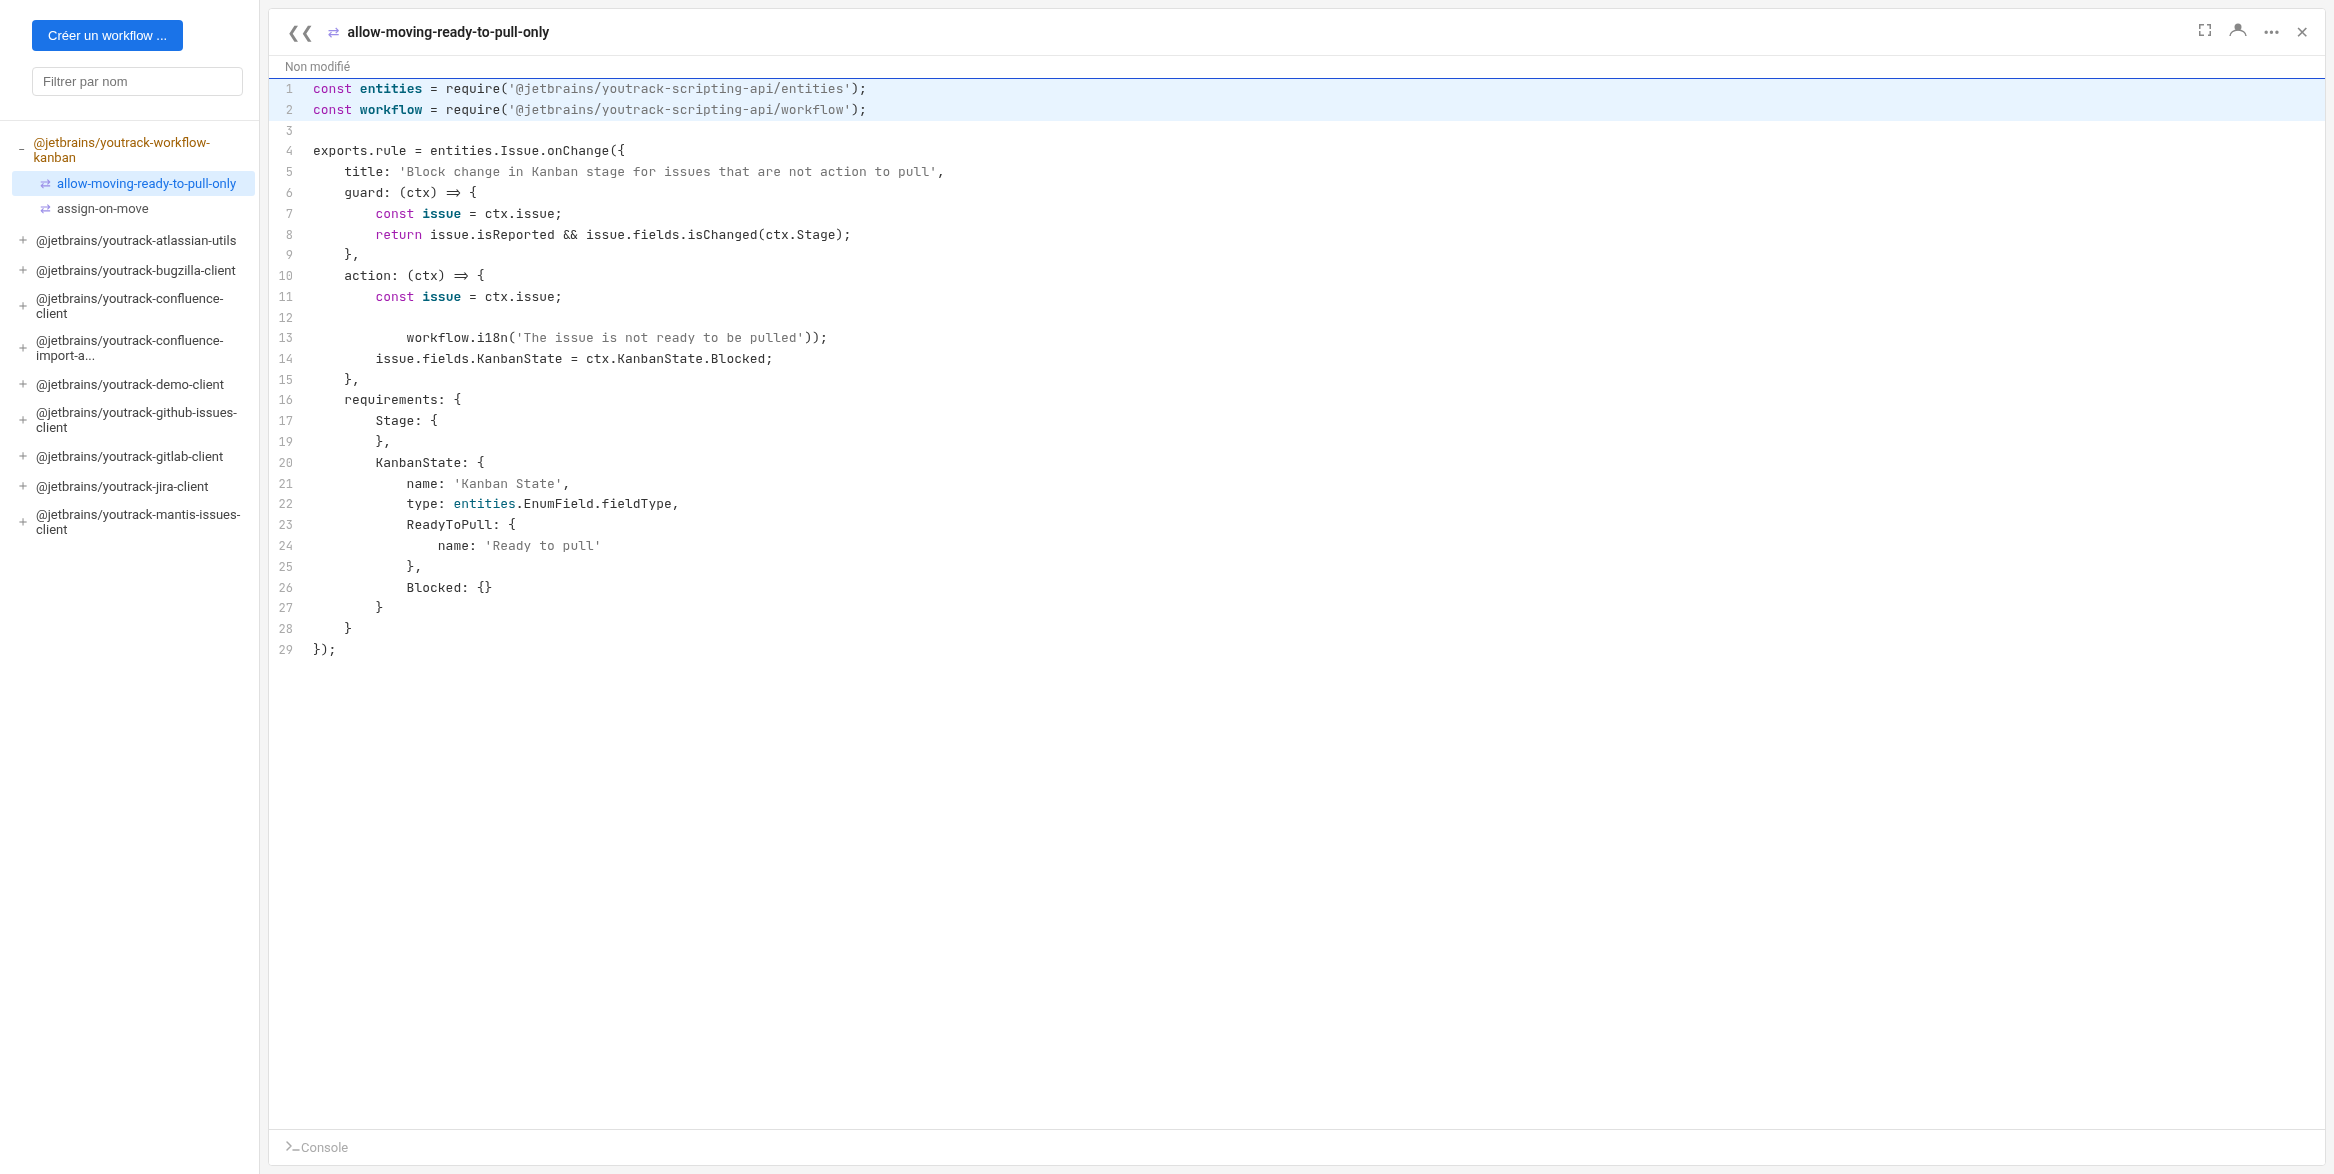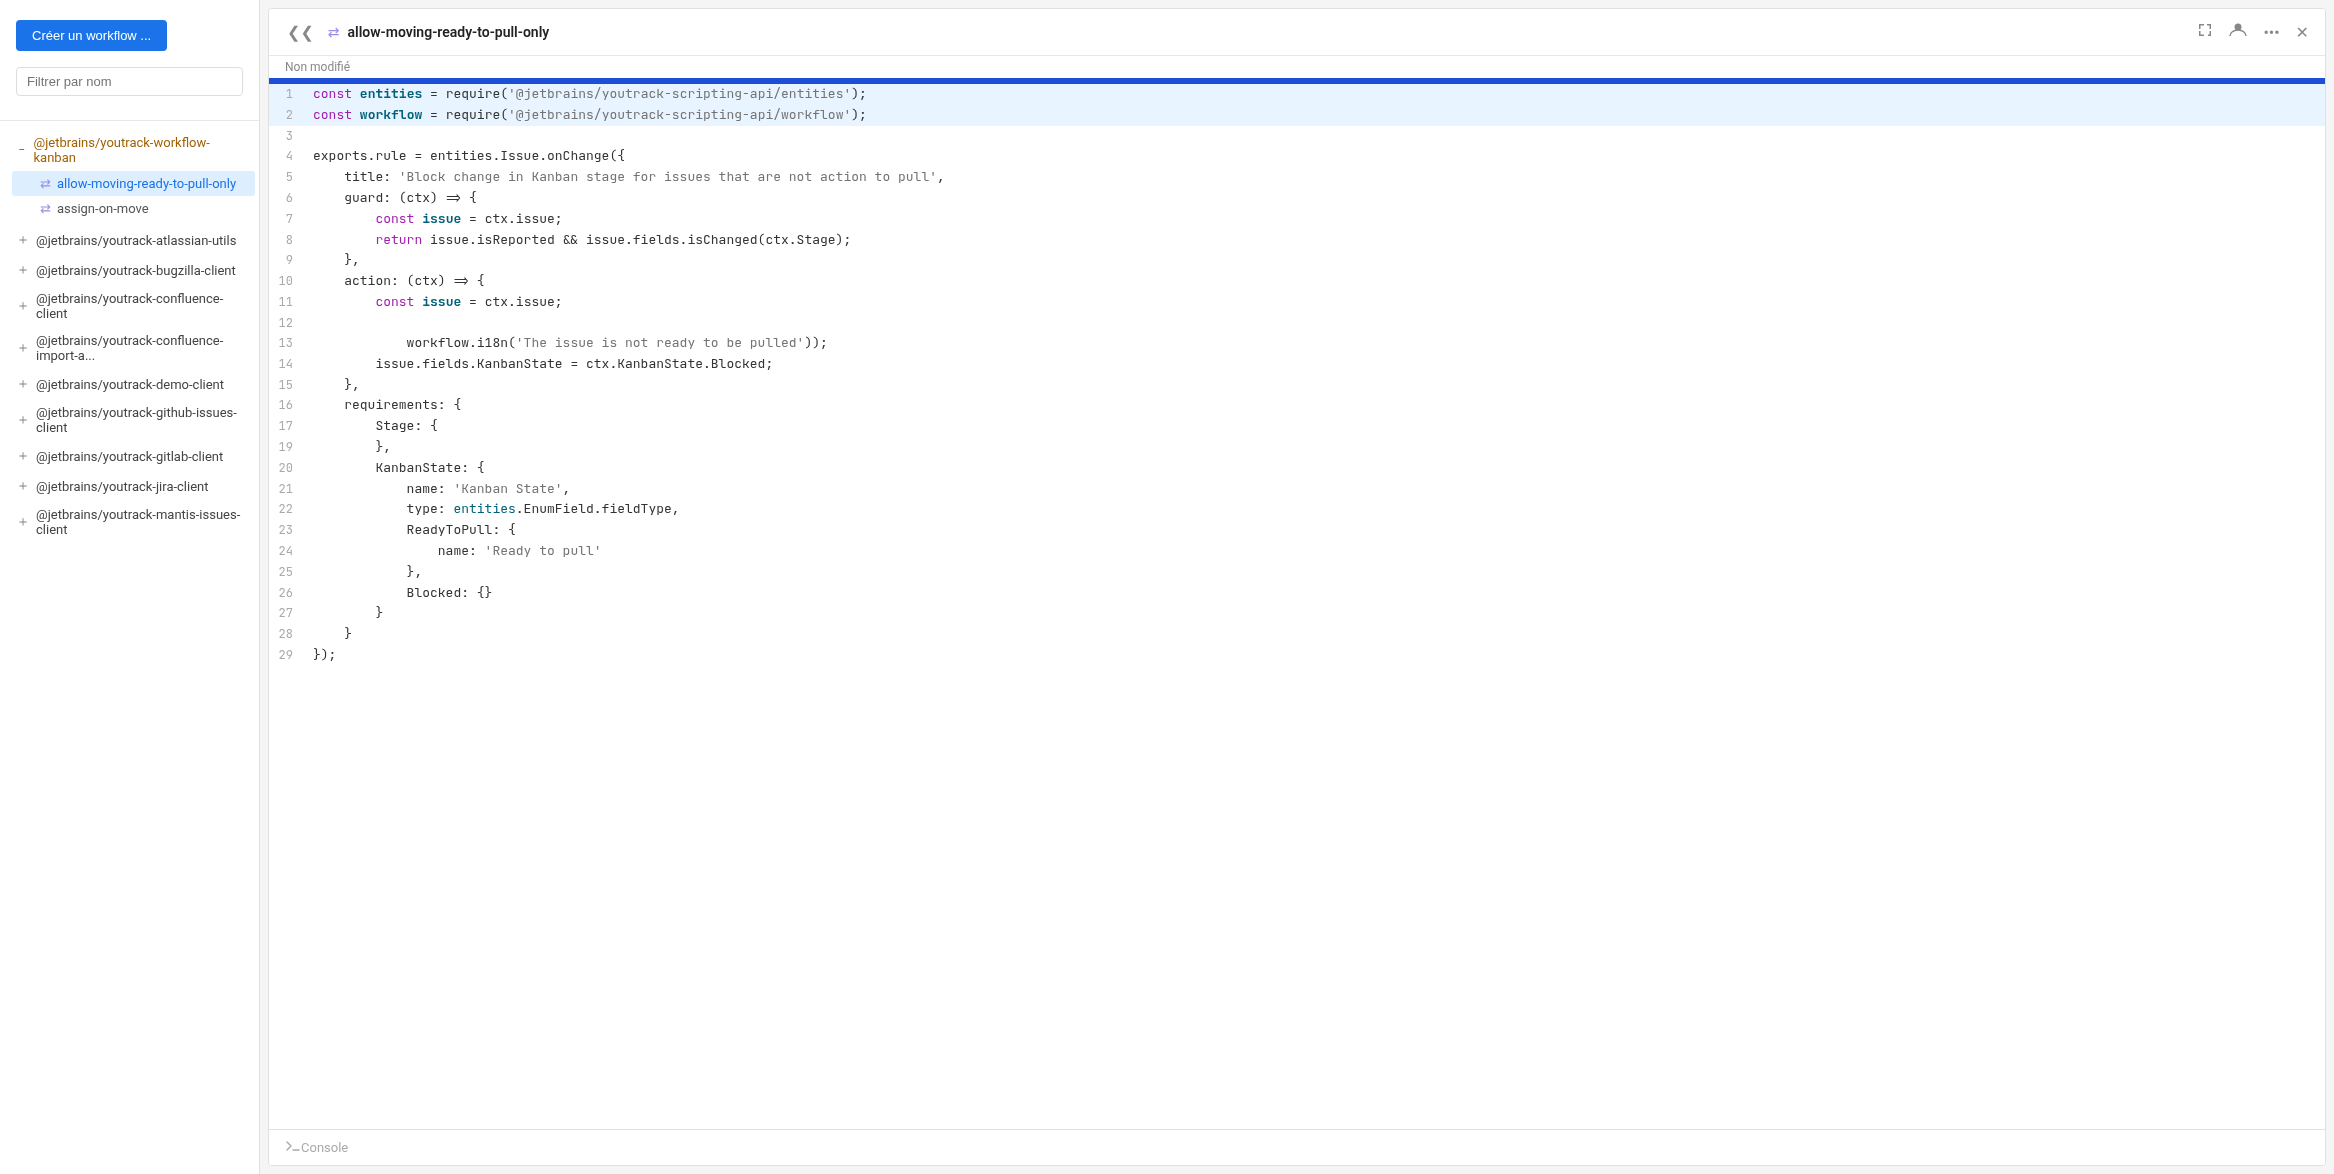--- a/index.html
+++ b/index.html
@@ -17,21 +17,21 @@
       min-width: 260px;
       background: #ffffff;
       border-right: 1px solid #e0e0e0;
       display: flex;
       flex-direction: column;
       padding: 12px 0;
       overflow-y: auto;
     }
 
     .sidebar-header {
-      padding: 8px 16px 16px 16px;
+      padding: 8px 16px 16px 32px;
     }
 
     .create-btn {
       background: #1a73e8;
       color: white;
       border: none;
       border-radius: 4px;
       padding: 8px 16px;
       font-size: 13px;
       cursor: pointer;
@@ -176,21 +176,21 @@
       padding: 4px;
       border-radius: 3px;
       font-size: 16px;
       color: #888;
     }
 
     .status-bar {
       padding: 4px 16px;
       font-size: 12px;
       color: #888;
-      border-bottom: 6px solid #1d4ed8;
+      border-bottom: 1px solid #1d4ed8;
       background: #fff;
     }
 
     
     .code-editor {
       flex: 1;
       overflow: auto;
       background: #fff;
       font-family: 'JetBrains Mono', 'Fira Code', 'Courier New', monospace;
       font-size: 13px;

